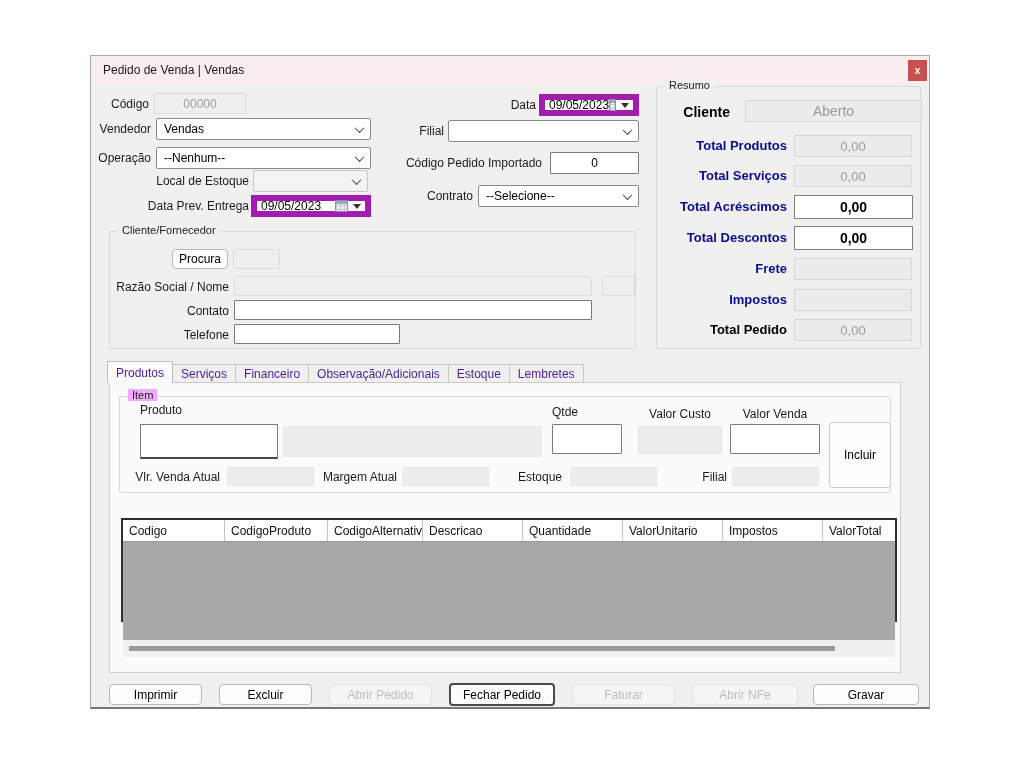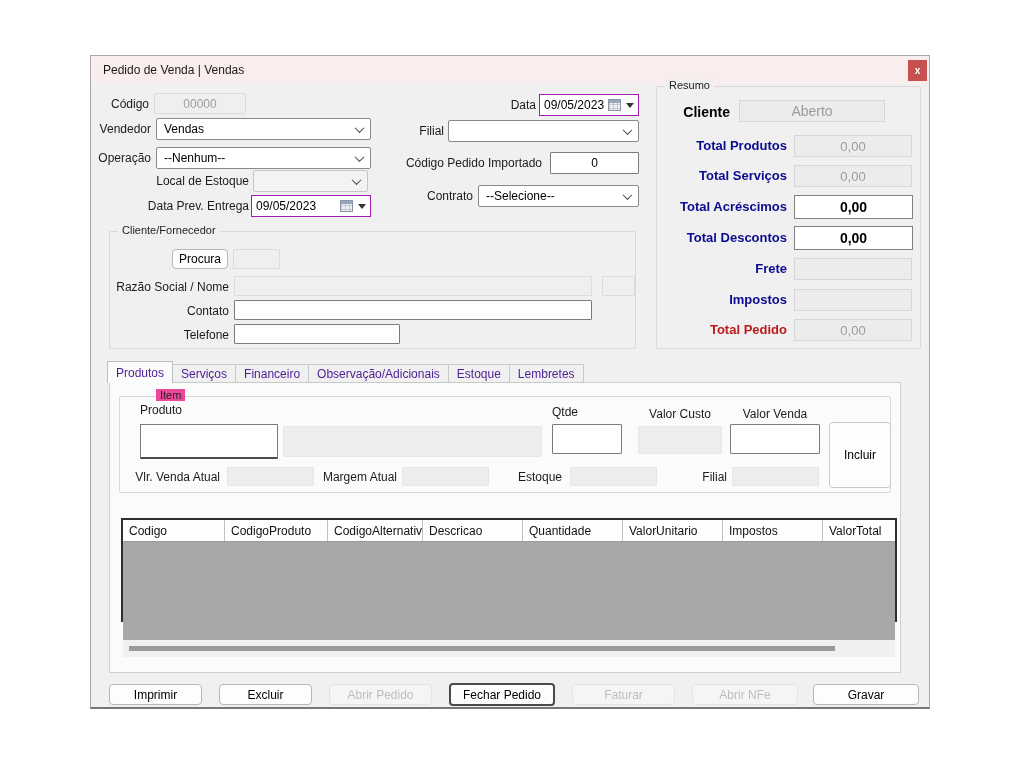--- a/index.html
+++ b/index.html
@@ -10,32 +10,32 @@
   .close-btn{position:absolute;right:2px;top:4px;width:19px;height:21px;background:#c75050;color:#fff;font-size:10px;font-weight:bold;display:flex;align-items:center;justify-content:center;cursor:default;}
   .lbl{position:absolute;font-size:12px;color:#1b1b1b;text-align:right;white-space:nowrap;}
   .lbl.left{text-align:left;}
   .field{position:absolute;box-sizing:border-box;font-size:12px;display:flex;align-items:center;padding:0 5px;background:#fff;border:1px solid #7a7a7a;border-radius:1px;color:#000;}
   .field.center{justify-content:center;}
   .field.disabled{background:#efefef;border:1px solid #dcdcdc;color:#9d9d9d;}
   .field.subtle{background:#ededed;border:1px solid #e6e6e6;}
   .combo{position:absolute;box-sizing:border-box;font-size:12px;display:flex;align-items:center;padding:0 7px;background:#fff;border:1px solid #8a8a8a;border-radius:2px;color:#000;}
   .combo.dim{background:#f3f3f3;border-color:#c6c6c6;}
   .chev{margin-left:auto;width:6px;height:6px;border-right:1.3px solid #444;border-bottom:1.3px solid #444;transform:rotate(45deg) translate(-1px,-1px);}
-  .datepicker{position:absolute;box-sizing:border-box;font-size:12px;display:flex;align-items:center;padding:0 4px;background:#fff;border:1px solid #a21caf;color:#000;}
+  .datepicker{position:absolute;box-sizing:border-box;font-size:12px;display:flex;align-items:center;padding:0 4px;background:#fff;border:6px solid #a21caf;color:#000;}
   .cal-ico{margin-left:auto;width:13px;height:12px;box-sizing:border-box;border:1px solid #8a96a8;background:
     linear-gradient(#9aa7b8 0 3px, rgba(0,0,0,0) 3px),
     repeating-linear-gradient(90deg,#c3cad6 0 1px, rgba(0,0,0,0) 1px 4px),
     repeating-linear-gradient(#c3cad6 0 1px, rgba(0,0,0,0) 1px 4px),#eef0f4;}
   .dd-arrow{margin-left:5px;width:0;height:0;border-left:4px solid rgba(0,0,0,0);border-right:4px solid rgba(0,0,0,0);border-top:5px solid #333;}
   .groupbox{position:absolute;border:1px solid #d9d9d9;border-radius:2px;box-sizing:border-box;}
   .gcap{position:absolute;top:-8px;left:8px;background:#f0f0f0;padding:0 4px;font-size:11px;color:#222;white-space:nowrap;}
-  .gcap.onpage{background:#ec4899;margin-left:28px;}
+  .gcap.onpage{background:#f0abfc;}
   .rlbl{position:absolute;font-size:13px;font-weight:bold;color:#0b0b8f;text-align:right;white-space:nowrap;}
   .rlbl.status{font-size:14px;color:#000;font-weight:600;}
-  .rlbl.red{color:#b91c1c;}
+  .rlbl.red{color:#000000;}
   .rfield{position:absolute;box-sizing:border-box;display:flex;align-items:center;justify-content:center;}
   .rfield.ro{background:#ececec;border:1px solid #d6d6d6;color:#9b9b9b;font-size:13px;}
   .rfield.ed{background:#fff;border:1px solid #808080;color:#000;font-size:14px;font-weight:600;}
   .btn{position:absolute;box-sizing:border-box;background:#fdfdfd;border:1px solid #b8b8b8;border-radius:4px;font-size:12px;color:#000000;display:flex;align-items:center;justify-content:center;cursor:default;}
   .btn.disabled{background:#f5f5f5;border-color:#e3e3e3;color:#bdbdbd;}
   .btn.default{border:2px solid #4a4a4a;}
   .tabbar{position:absolute;left:16px;top:305px;height:22px;display:flex;align-items:flex-end;z-index:3;}
   .tab{box-sizing:border-box;height:19px;padding:0 8px;font-size:12px;display:flex;align-items:center;background:#f0f0f0;border:1px solid #c9c9c9;border-left:none;color:#4c1d95;}
   .tab:first-child{border-left:1px solid #c9c9c9;}
   .tab.active{height:22px;background:#fbfbfb;border:1px solid #bdbdbd;border-bottom:none;position:relative;z-index:4;}
@@ -106,21 +106,21 @@
   <div class="lbl" style="left:300px;top:133px;width:82px;">Contrato</div>
   <div class="combo" style="left:387px;top:129px;width:161px;height:22px;">
     <span>--Selecione--</span>
     <span class="chev"></span>
   </div>
 
   <div class="groupbox" style="left:565px;top:30px;width:265px;height:263px;">
     <span class="gcap">Resumo</span>
 
     <div class="rlbl status" style="left:0;top:17px;width:73px;">Cliente</div>
-    <div class="rfield ro" style="left:82px;top:13px;width:146px;height:22px;font-size:14px;">Aberto</div>
+    <div class="rfield ro" style="left:88px;top:13px;width:177px;height:22px;font-size:14px;">Aberto</div>
 
     <div class="rlbl" style="left:0;top:51px;width:130px;">Total Produtos</div>
     <div class="rfield ro" style="left:137px;top:48px;width:118px;height:22px;">0,00</div>
 
     <div class="rlbl" style="left:0;top:81px;width:130px;">Total Serviços</div>
     <div class="rfield ro" style="left:137px;top:78px;width:118px;height:22px;">0,00</div>
 
     <div class="rlbl" style="left:0;top:112px;width:130px;">Total Acréscimos</div>
     <div class="rfield ed" style="left:137px;top:108px;width:119px;height:24px;">0,00</div>
 

